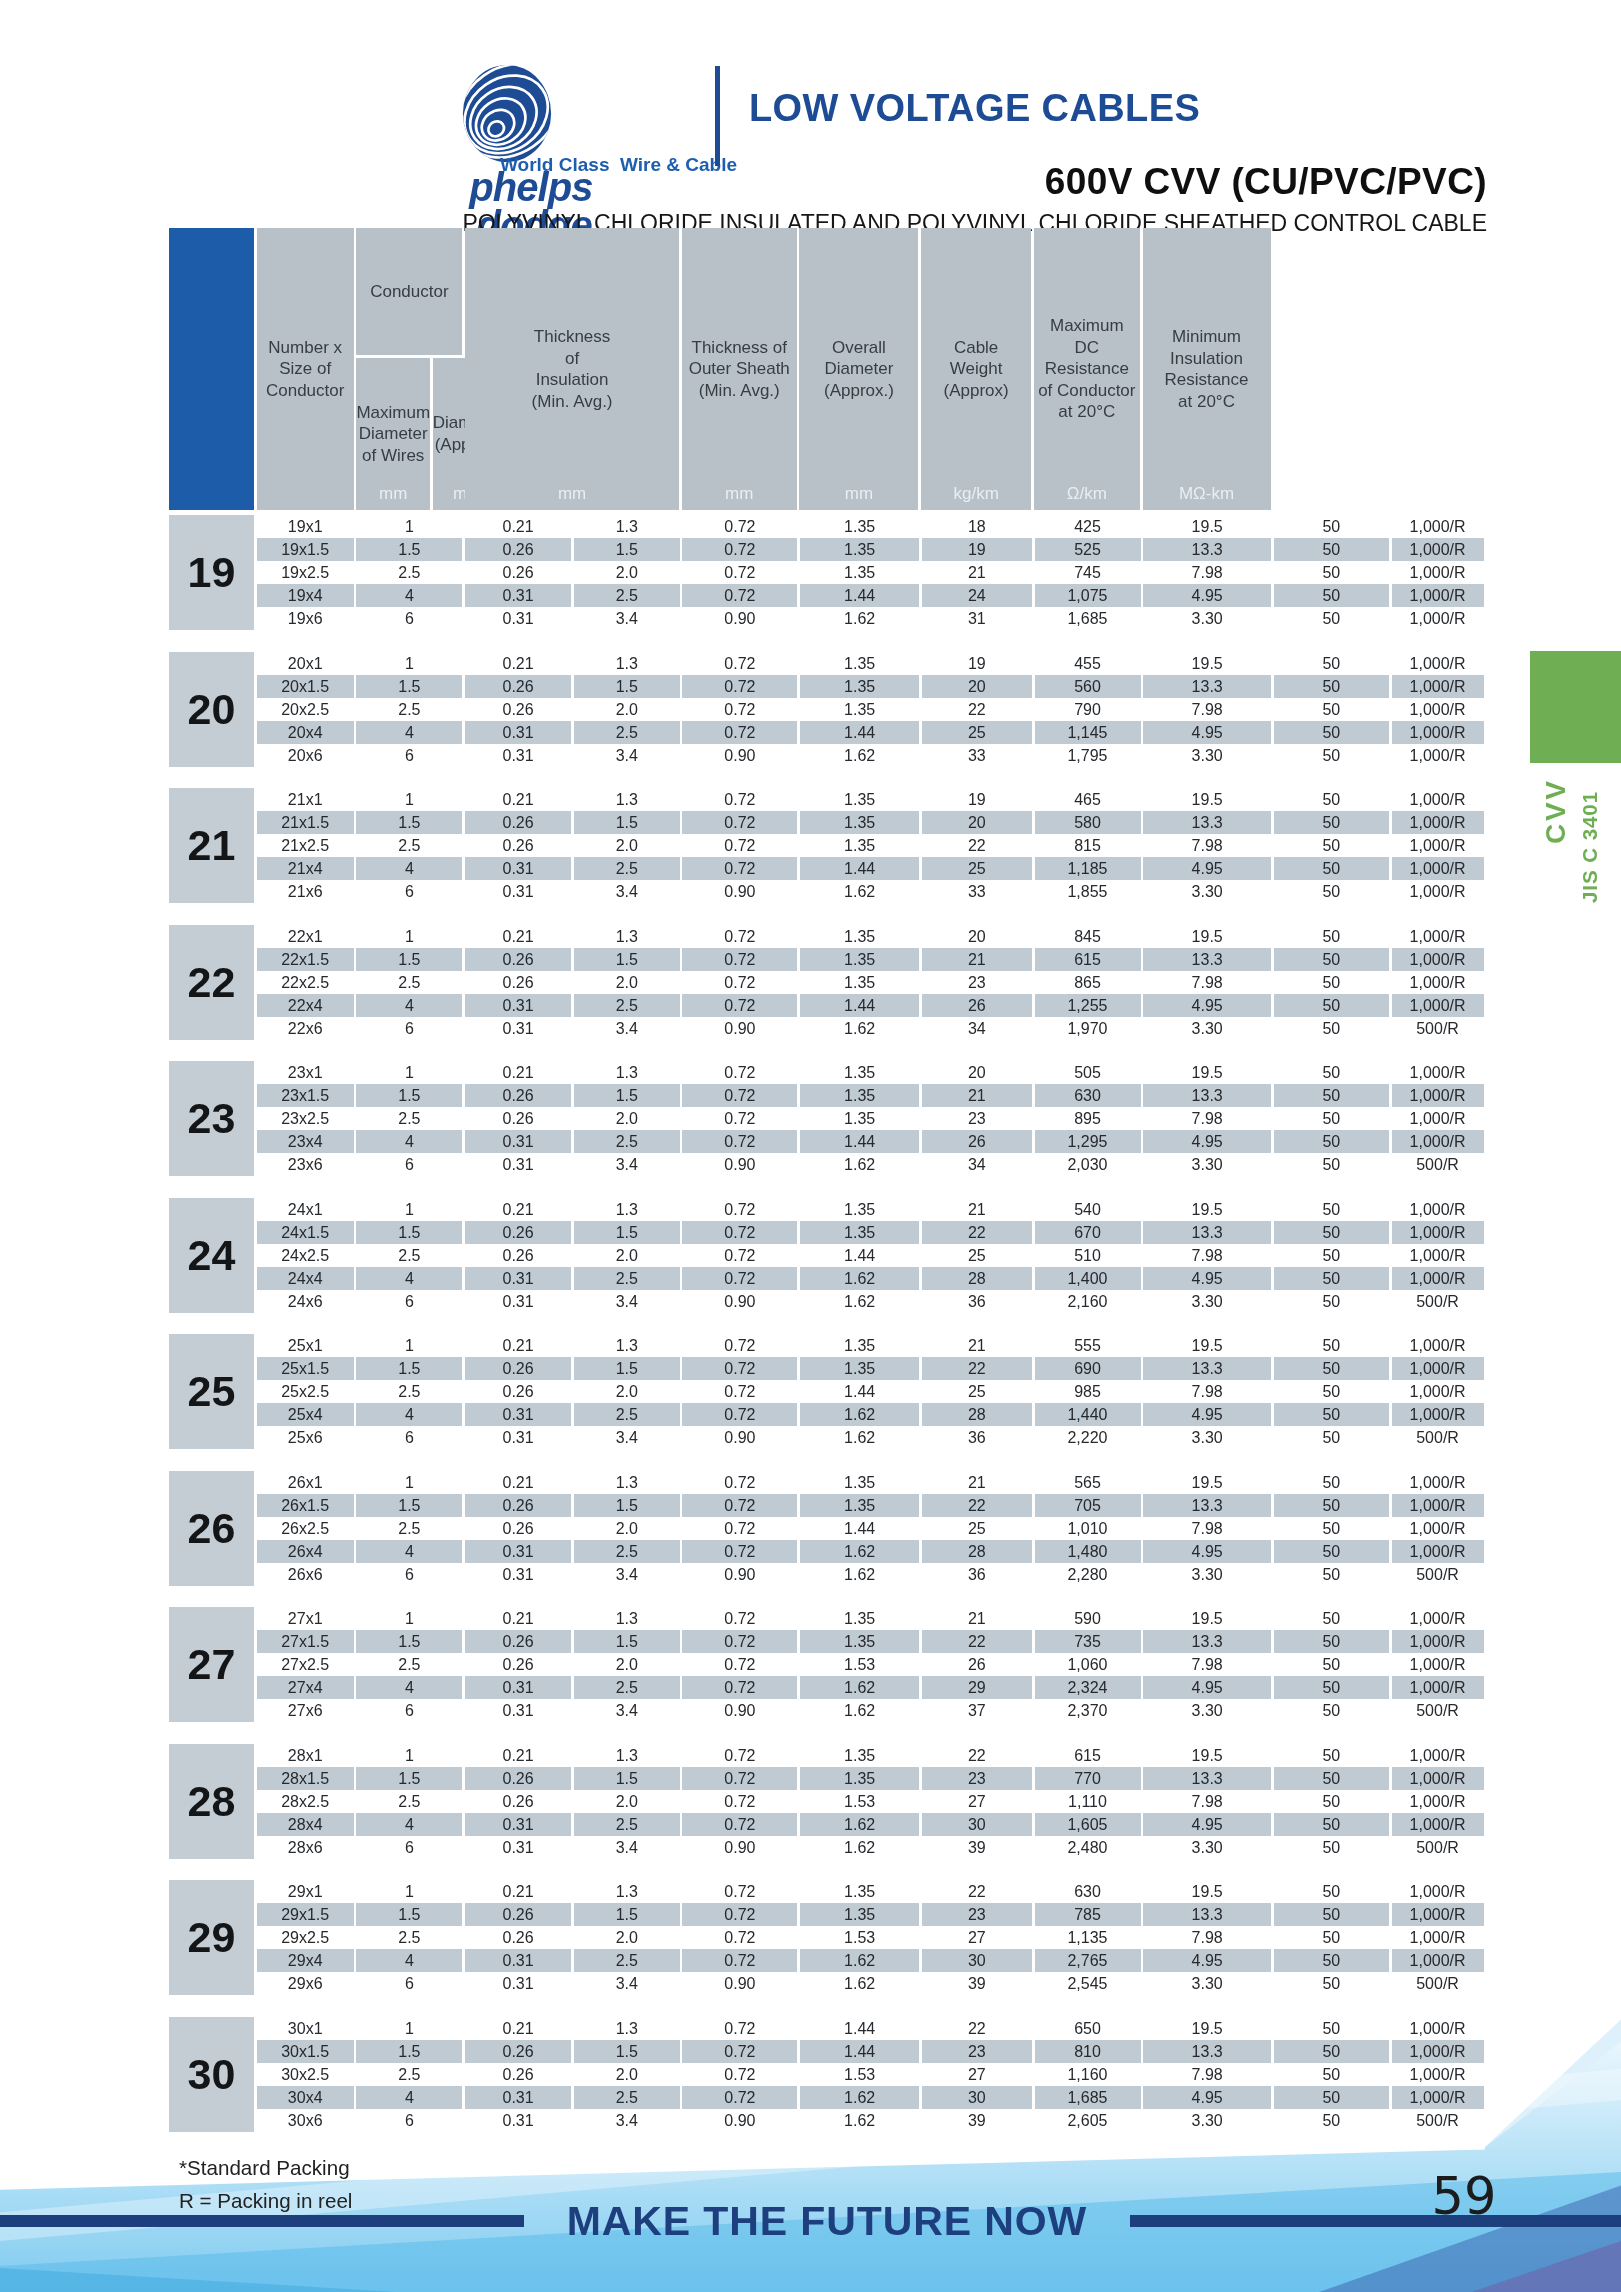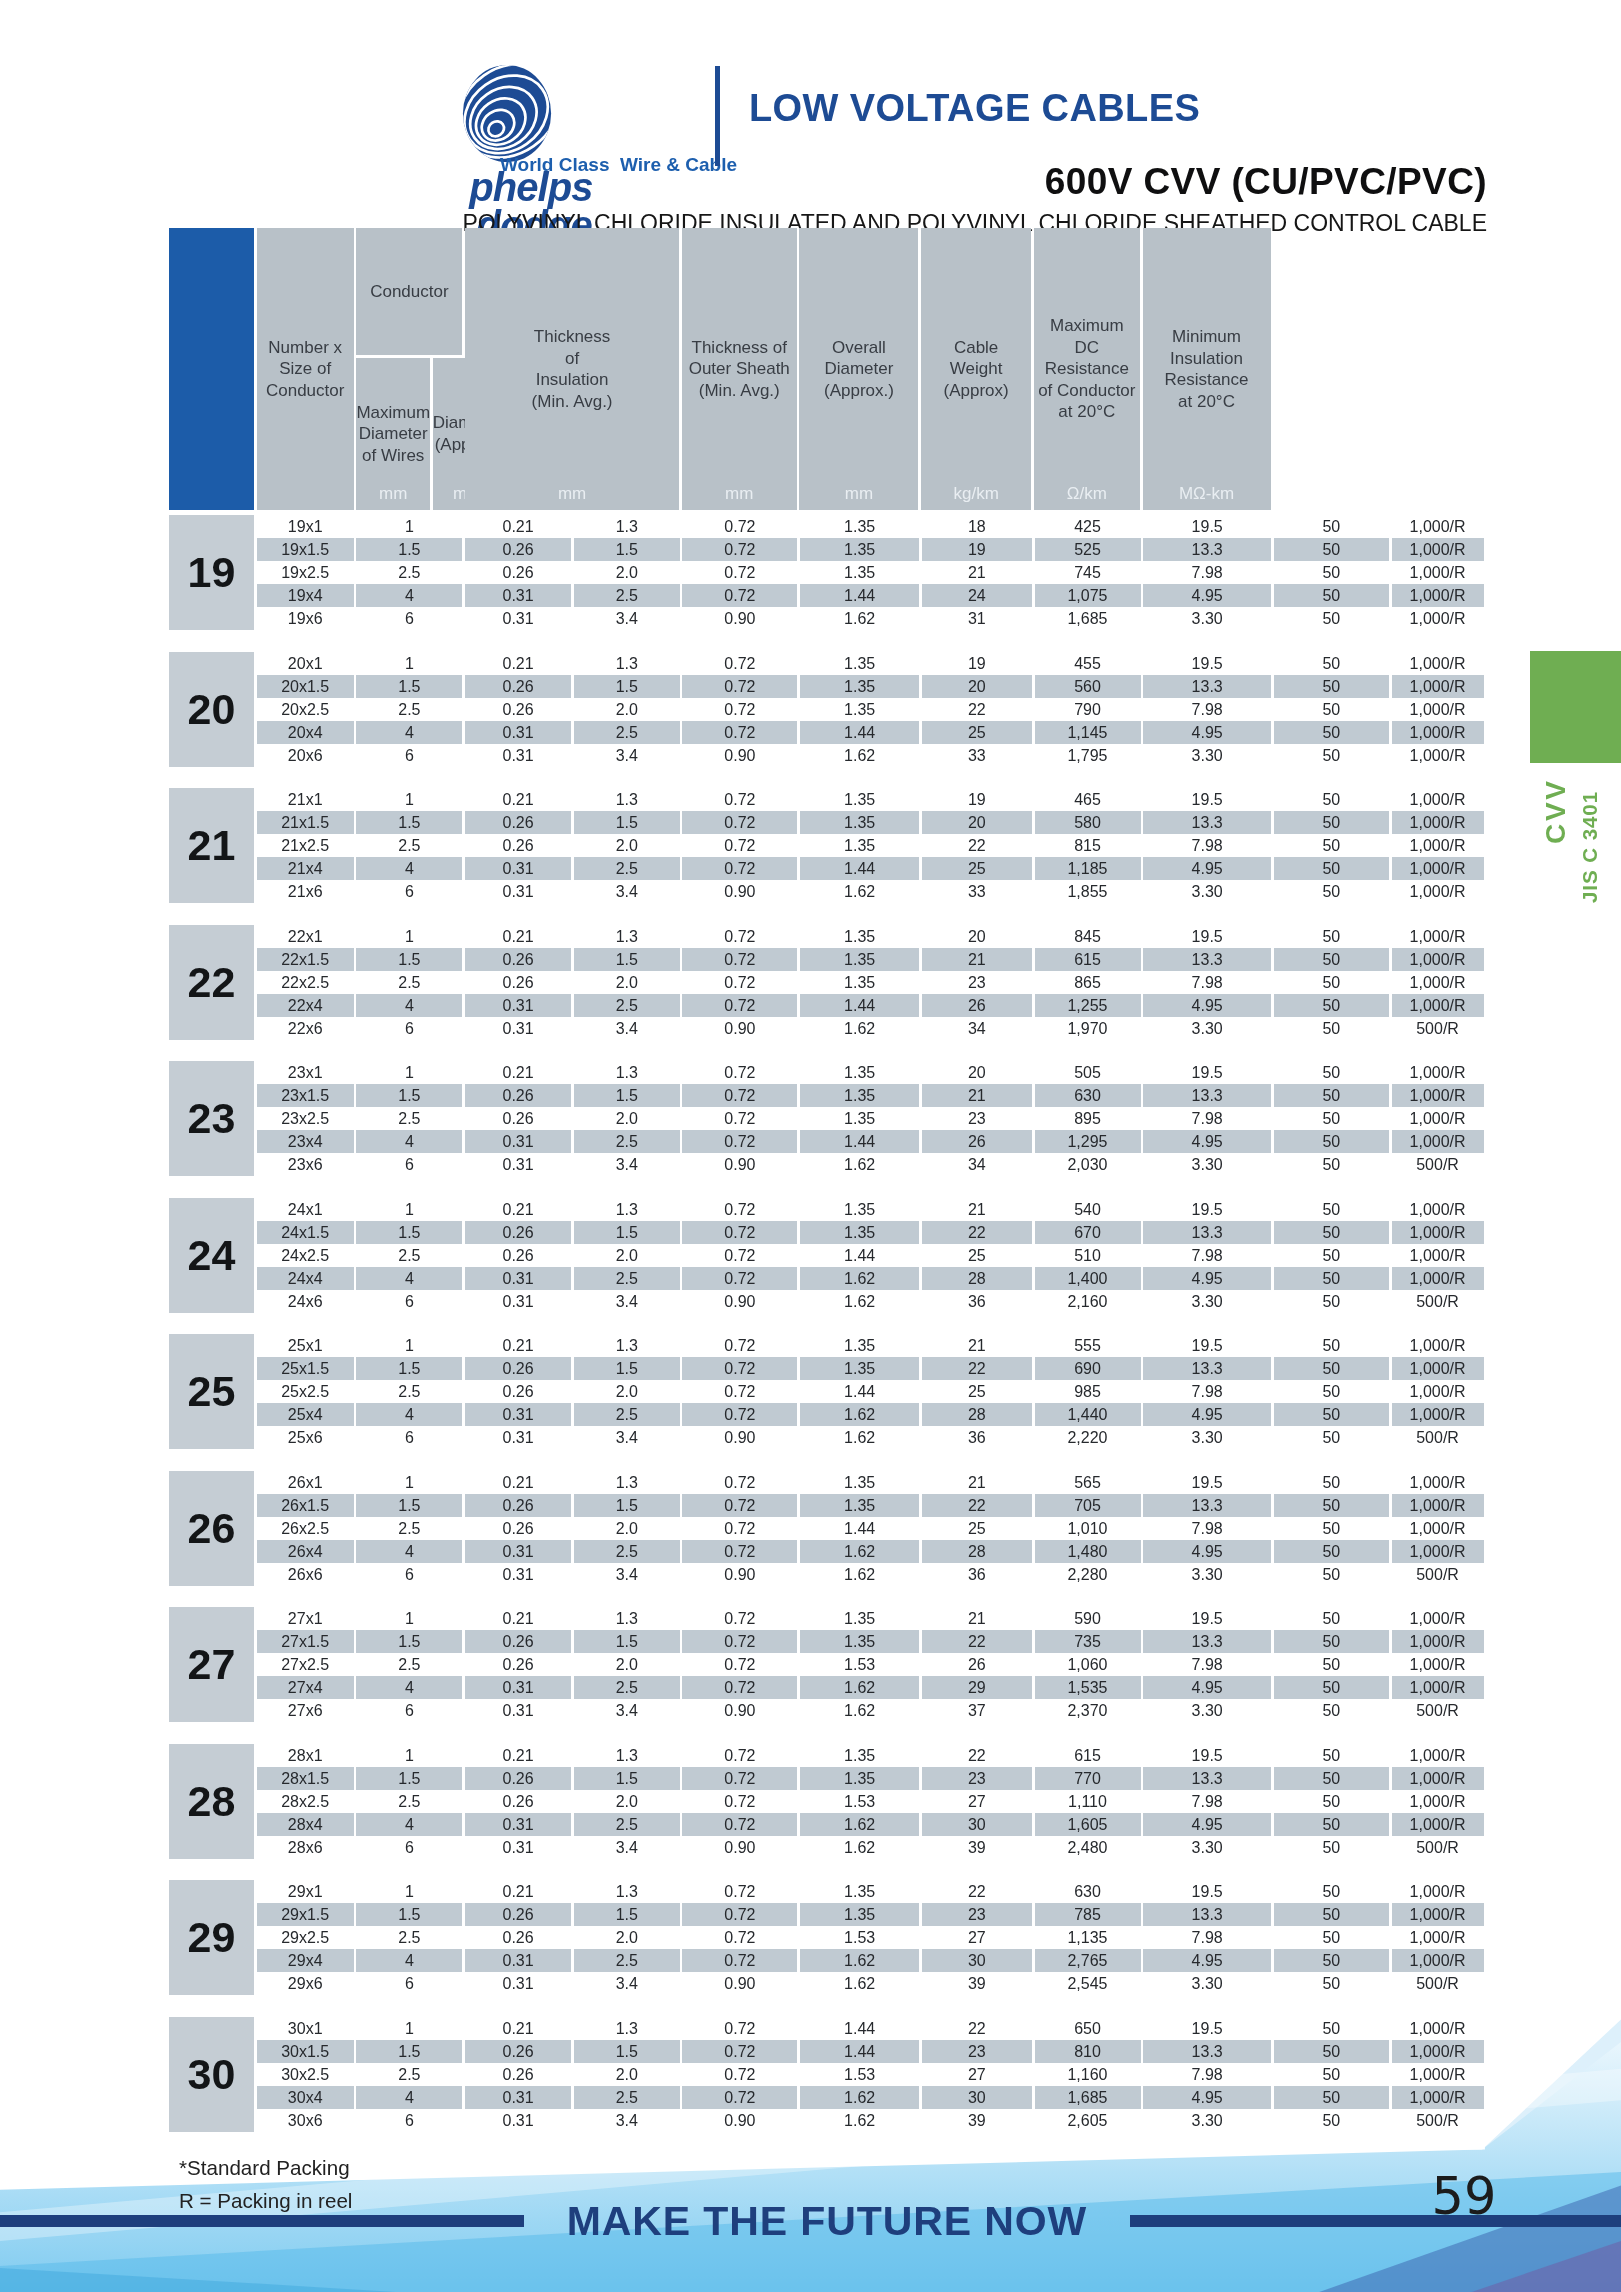--- a/index.html
+++ b/index.html
@@ -662,21 +662,21 @@
         <div class="tcell">7.98</div>
         <div class="tcell">50</div>
         <div class="tcell">1,000/R</div>
         <div class="tcell stripe">27x4</div>
         <div class="tcell stripe">4</div>
         <div class="tcell stripe">0.31</div>
         <div class="tcell stripe">2.5</div>
         <div class="tcell stripe">0.72</div>
         <div class="tcell stripe">1.62</div>
         <div class="tcell stripe">29</div>
-        <div class="tcell stripe">1,535</div>
+        <div class="tcell stripe">2,324</div>
         <div class="tcell stripe">4.95</div>
         <div class="tcell stripe">50</div>
         <div class="tcell stripe">1,000/R</div>
         <div class="tcell">27x6</div>
         <div class="tcell">6</div>
         <div class="tcell">0.31</div>
         <div class="tcell">3.4</div>
         <div class="tcell">0.90</div>
         <div class="tcell">1.62</div>
         <div class="tcell">37</div>

